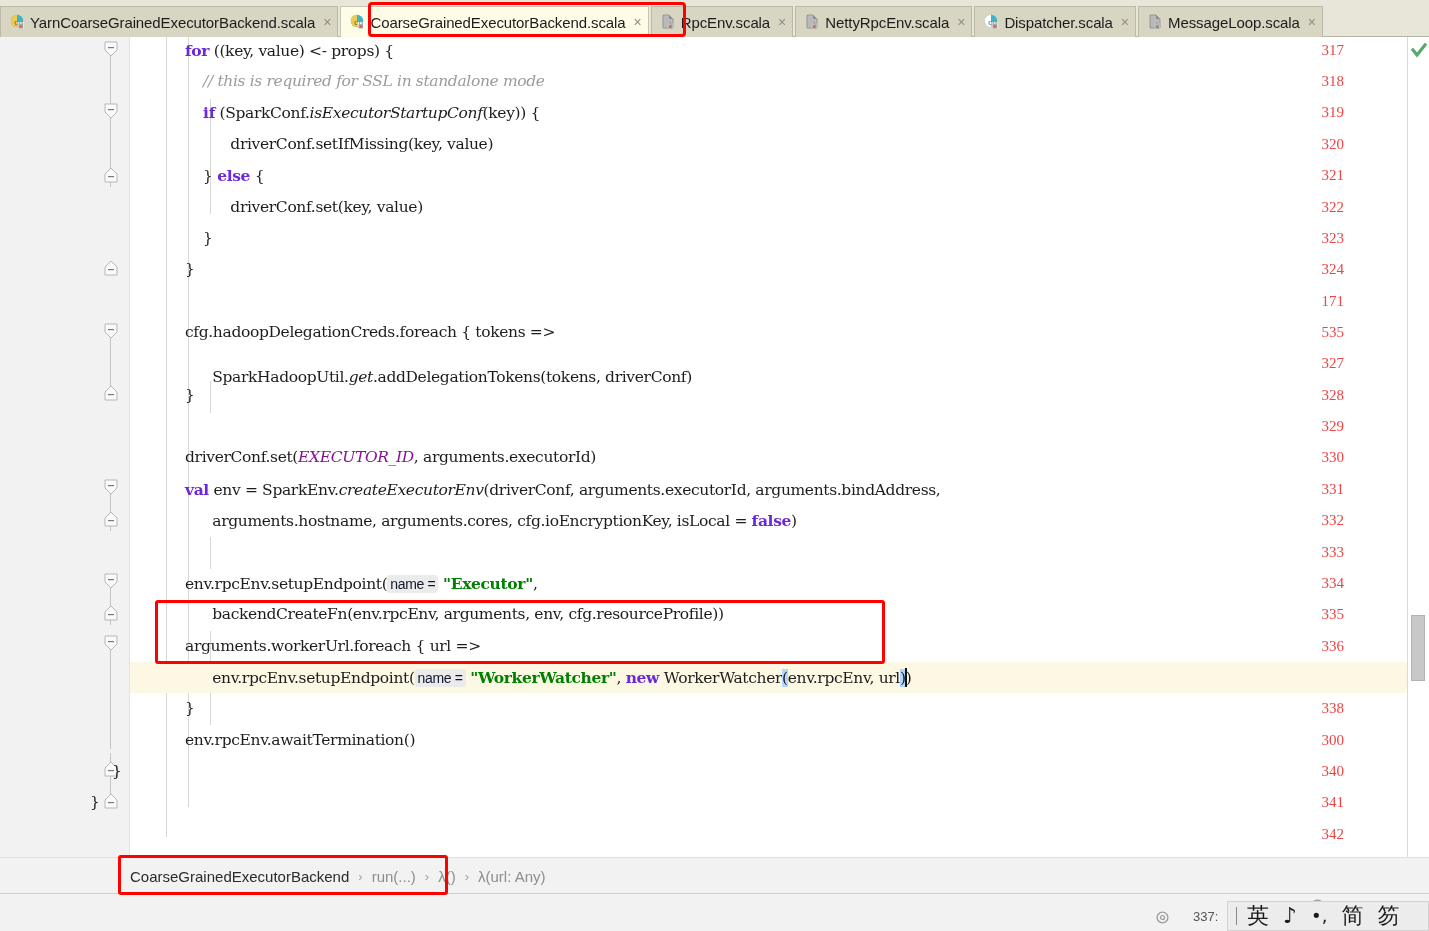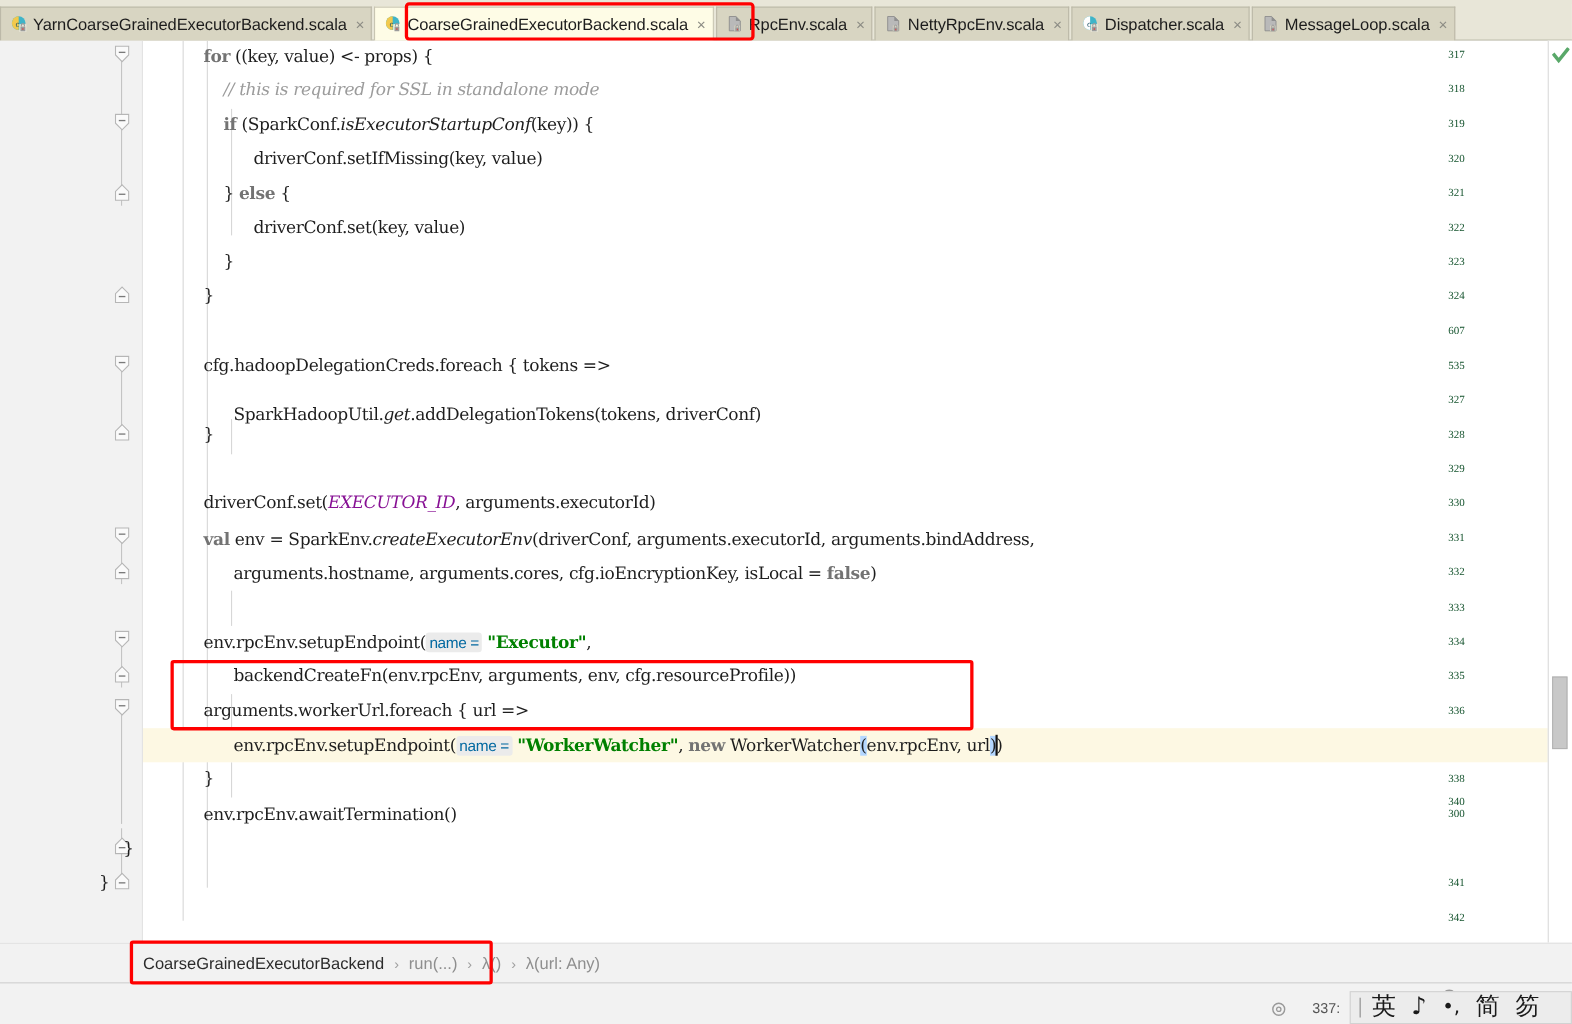--- a/index.html
+++ b/index.html
@@ -68,23 +68,23 @@
   }
   #gutter{
     position:absolute;left:0;top:0;width:130px;height:820px;
     background:#f2f2f2;
   }
   #gutter-sep{
     position:absolute;left:129px;top:0;width:1px;height:820px;background:#e3e3e3;
   }
   .lnum{
     position:absolute;right:85px;
-    color:#14532d;font-size:10px;
+    color:#ef4444;font-size:15px;
     font-family:"Liberation Serif",serif;
-    text-align:center;width:40px;
+    text-align:right;width:40px;
     line-height:31.3px;
   }
   .fold{
     position:absolute;left:104px;width:14px;height:14px;
   }
   .fold svg{display:block;}
   .foldline{
     position:absolute;left:110px;width:1px;background:#c4c4c4;
   }
 
@@ -105,27 +105,27 @@
     line-height:31.3px;
     color:#1d1d1d;
     letter-spacing:-0.35px;
   }
   
   .iguide{
     position:absolute;width:1px;background:#d7d7d7;
   }
 
   
-  .kw{color:#737373;font-weight:bold;}
+  .kw{color:#6d28d9;font-weight:bold;}
   .cmt{color:#9b9b9b;font-style:italic;}
   .str{color:#008000;font-weight:bold;}
   .sfield{color:#871094;font-style:italic;}
   .mcall{color:#1d1d1d;font-style:italic;}
   .hint{
-    background:#ebebeb;color:#0369a1;border-radius:3px;
+    background:#ebebeb;color:#0f172a;border-radius:3px;
     padding:1px 3px;font-style:normal;font-size:14px;
     font-family:"Liberation Sans",sans-serif;
   }
   .brk{background:#b4d7ff;}
   .caret{
     display:inline-block;width:2px;height:19px;background:#111;
     vertical-align:-4px;margin:0 -1px;
   }
 
   
@@ -307,36 +307,36 @@
   <div id="gutter-sep"></div>
 
   <div class="lnum" style="top:-2px">317</div>
   <div class="lnum" style="top:29px">318</div>
   <div class="lnum" style="top:60px">319</div>
   <div class="lnum" style="top:92px">320</div>
   <div class="lnum" style="top:123px">321</div>
   <div class="lnum" style="top:155px">322</div>
   <div class="lnum" style="top:186px">323</div>
   <div class="lnum" style="top:217px">324</div>
-  <div class="lnum" style="top:249px">607</div>
+  <div class="lnum" style="top:249px">171</div>
   <div class="lnum" style="top:280px">535</div>
   <div class="lnum" style="top:311px">327</div>
   <div class="lnum" style="top:343px">328</div>
   <div class="lnum" style="top:374px">329</div>
   <div class="lnum" style="top:405px">330</div>
   <div class="lnum" style="top:437px">331</div>
   <div class="lnum" style="top:468px">332</div>
   <div class="lnum" style="top:500px">333</div>
   <div class="lnum" style="top:531px">334</div>
   <div class="lnum" style="top:562px">335</div>
   <div class="lnum" style="top:594px">336</div>
   <div class="lnum" style="top:625px">337</div>
   <div class="lnum" style="top:656px">338</div>
   <div class="lnum" style="top:688px">300</div>
-  <div class="lnum" style="top:677px">340</div>
+  <div class="lnum" style="top:719px">340</div>
   <div class="lnum" style="top:750px">341</div>
   <div class="lnum" style="top:782px">342</div>
 
   <div class="foldline" style="top:10px;height:140px;"></div>
   <div class="foldline" style="top:290px;height:70px;"></div>
   <div class="foldline" style="top:446px;height:48px;"></div>
   <div class="foldline" style="top:540px;height:48px;"></div>
   <div class="foldline" style="top:602px;height:110px;"></div>
   <div class="foldline" style="top:716px;height:50px;"></div>
 

